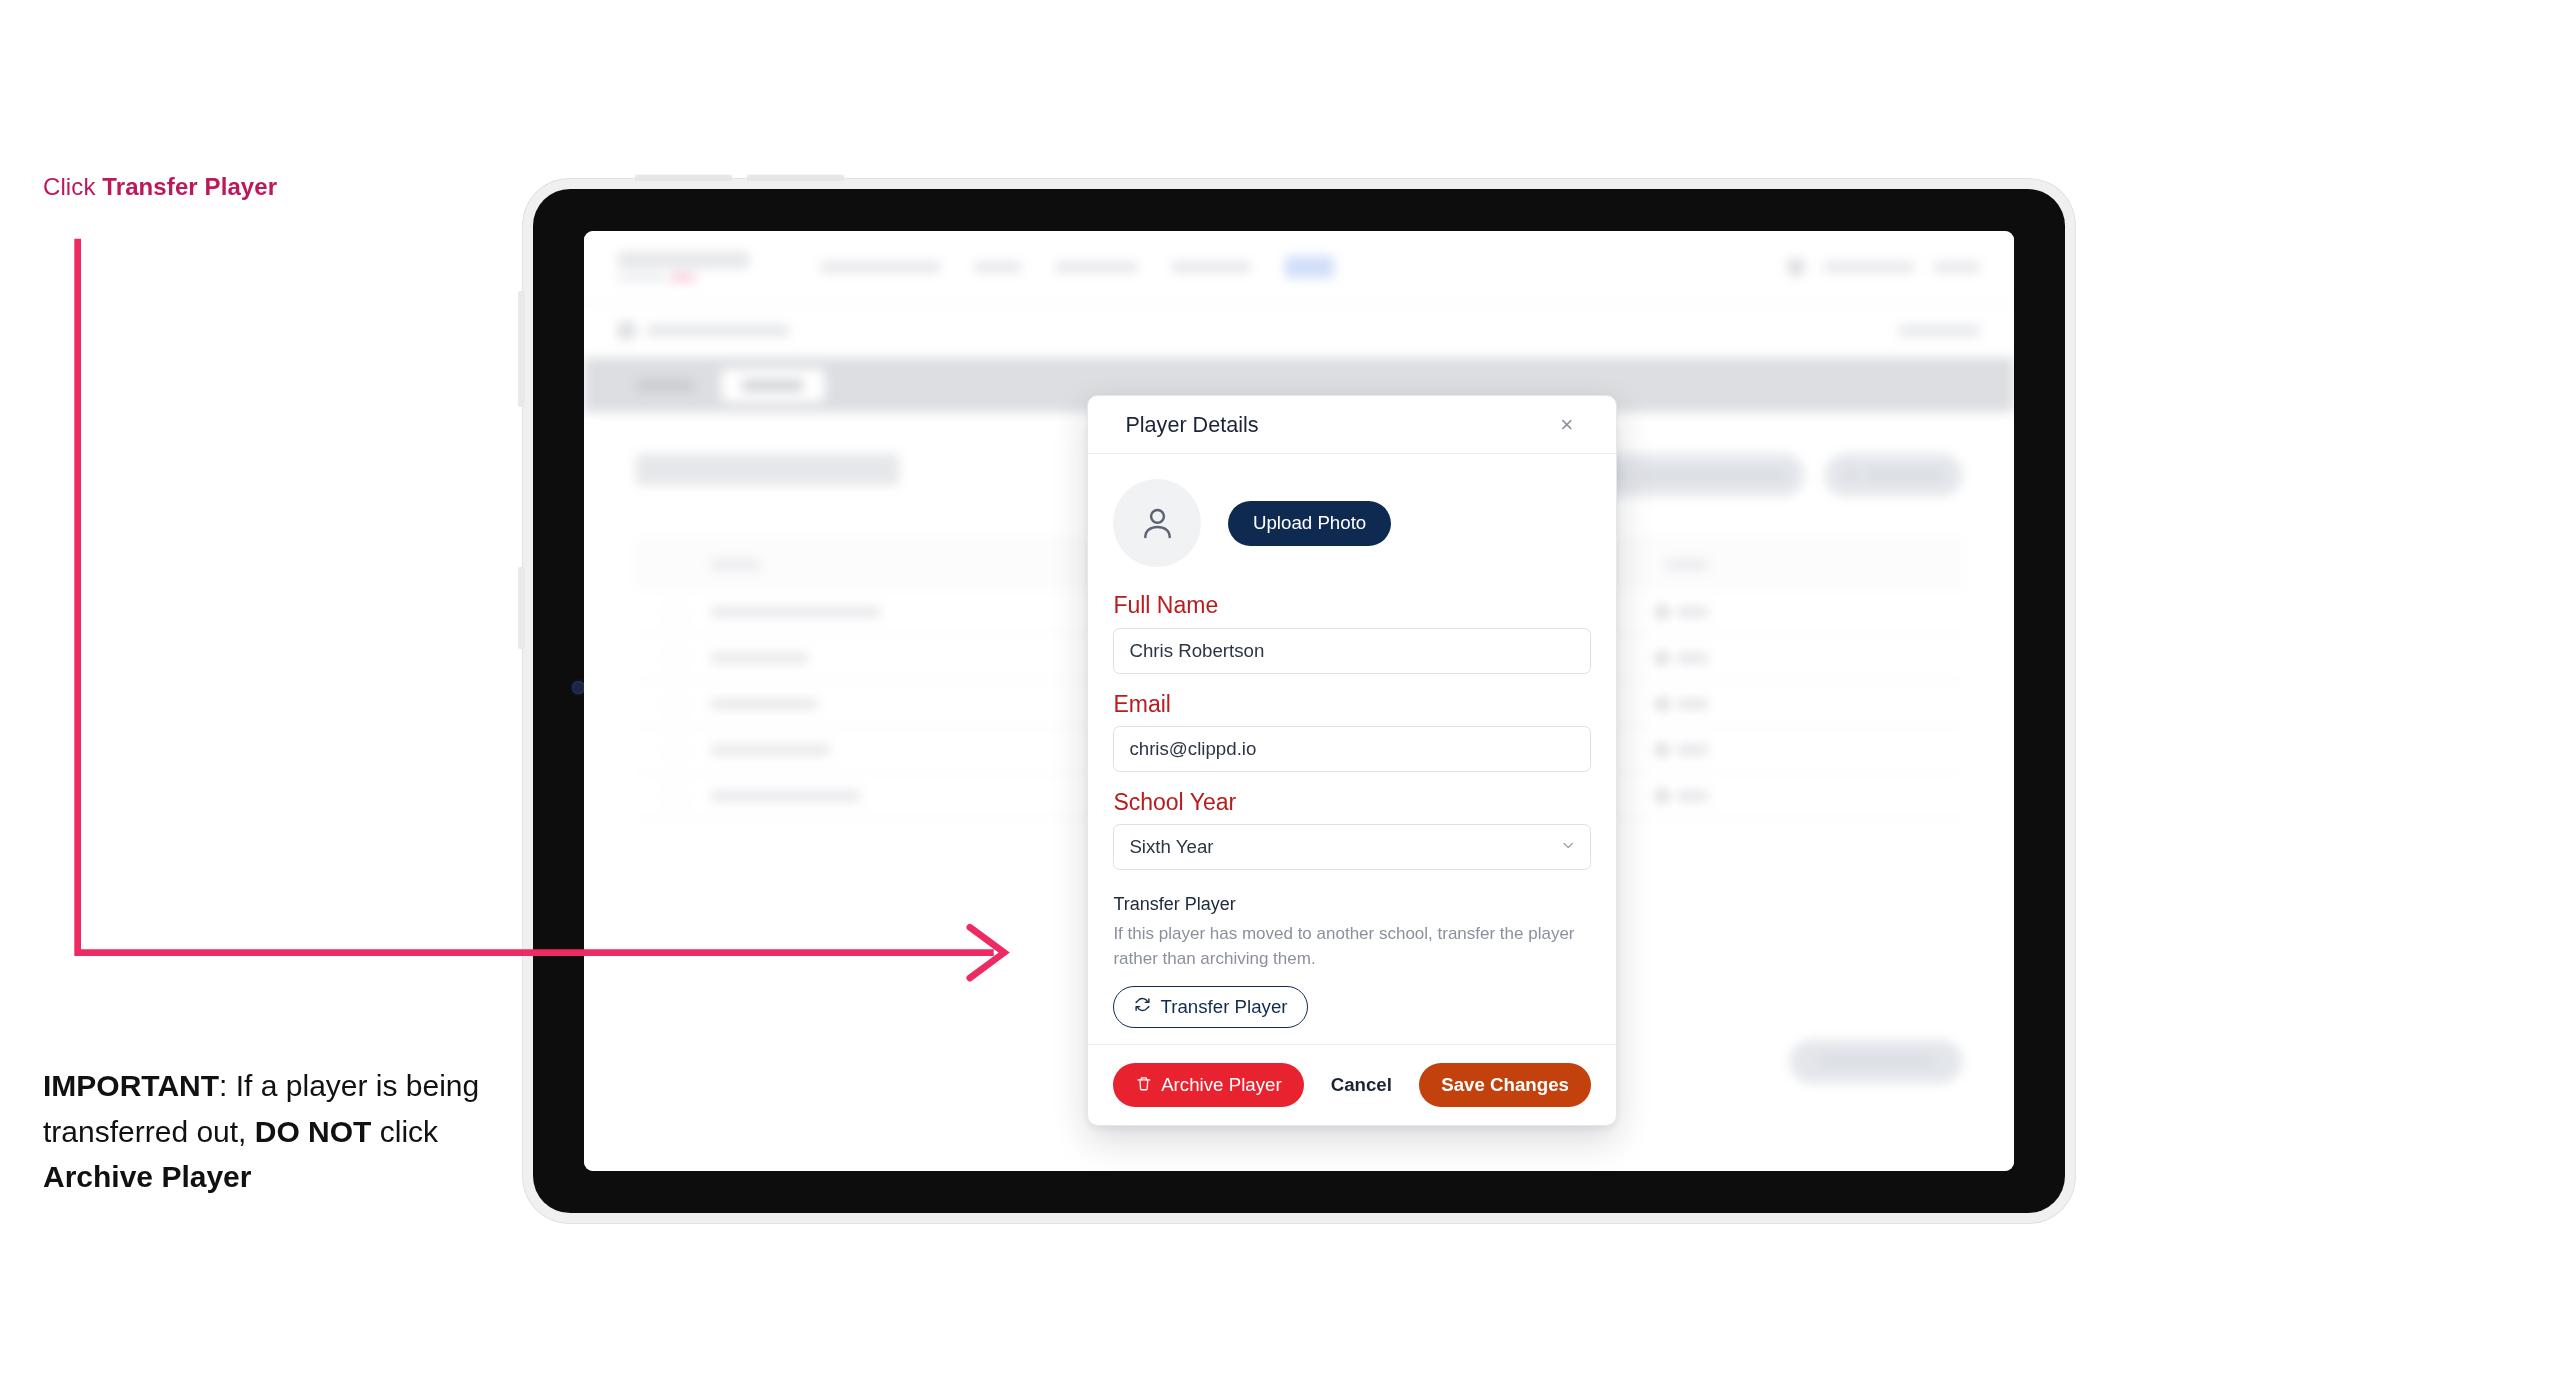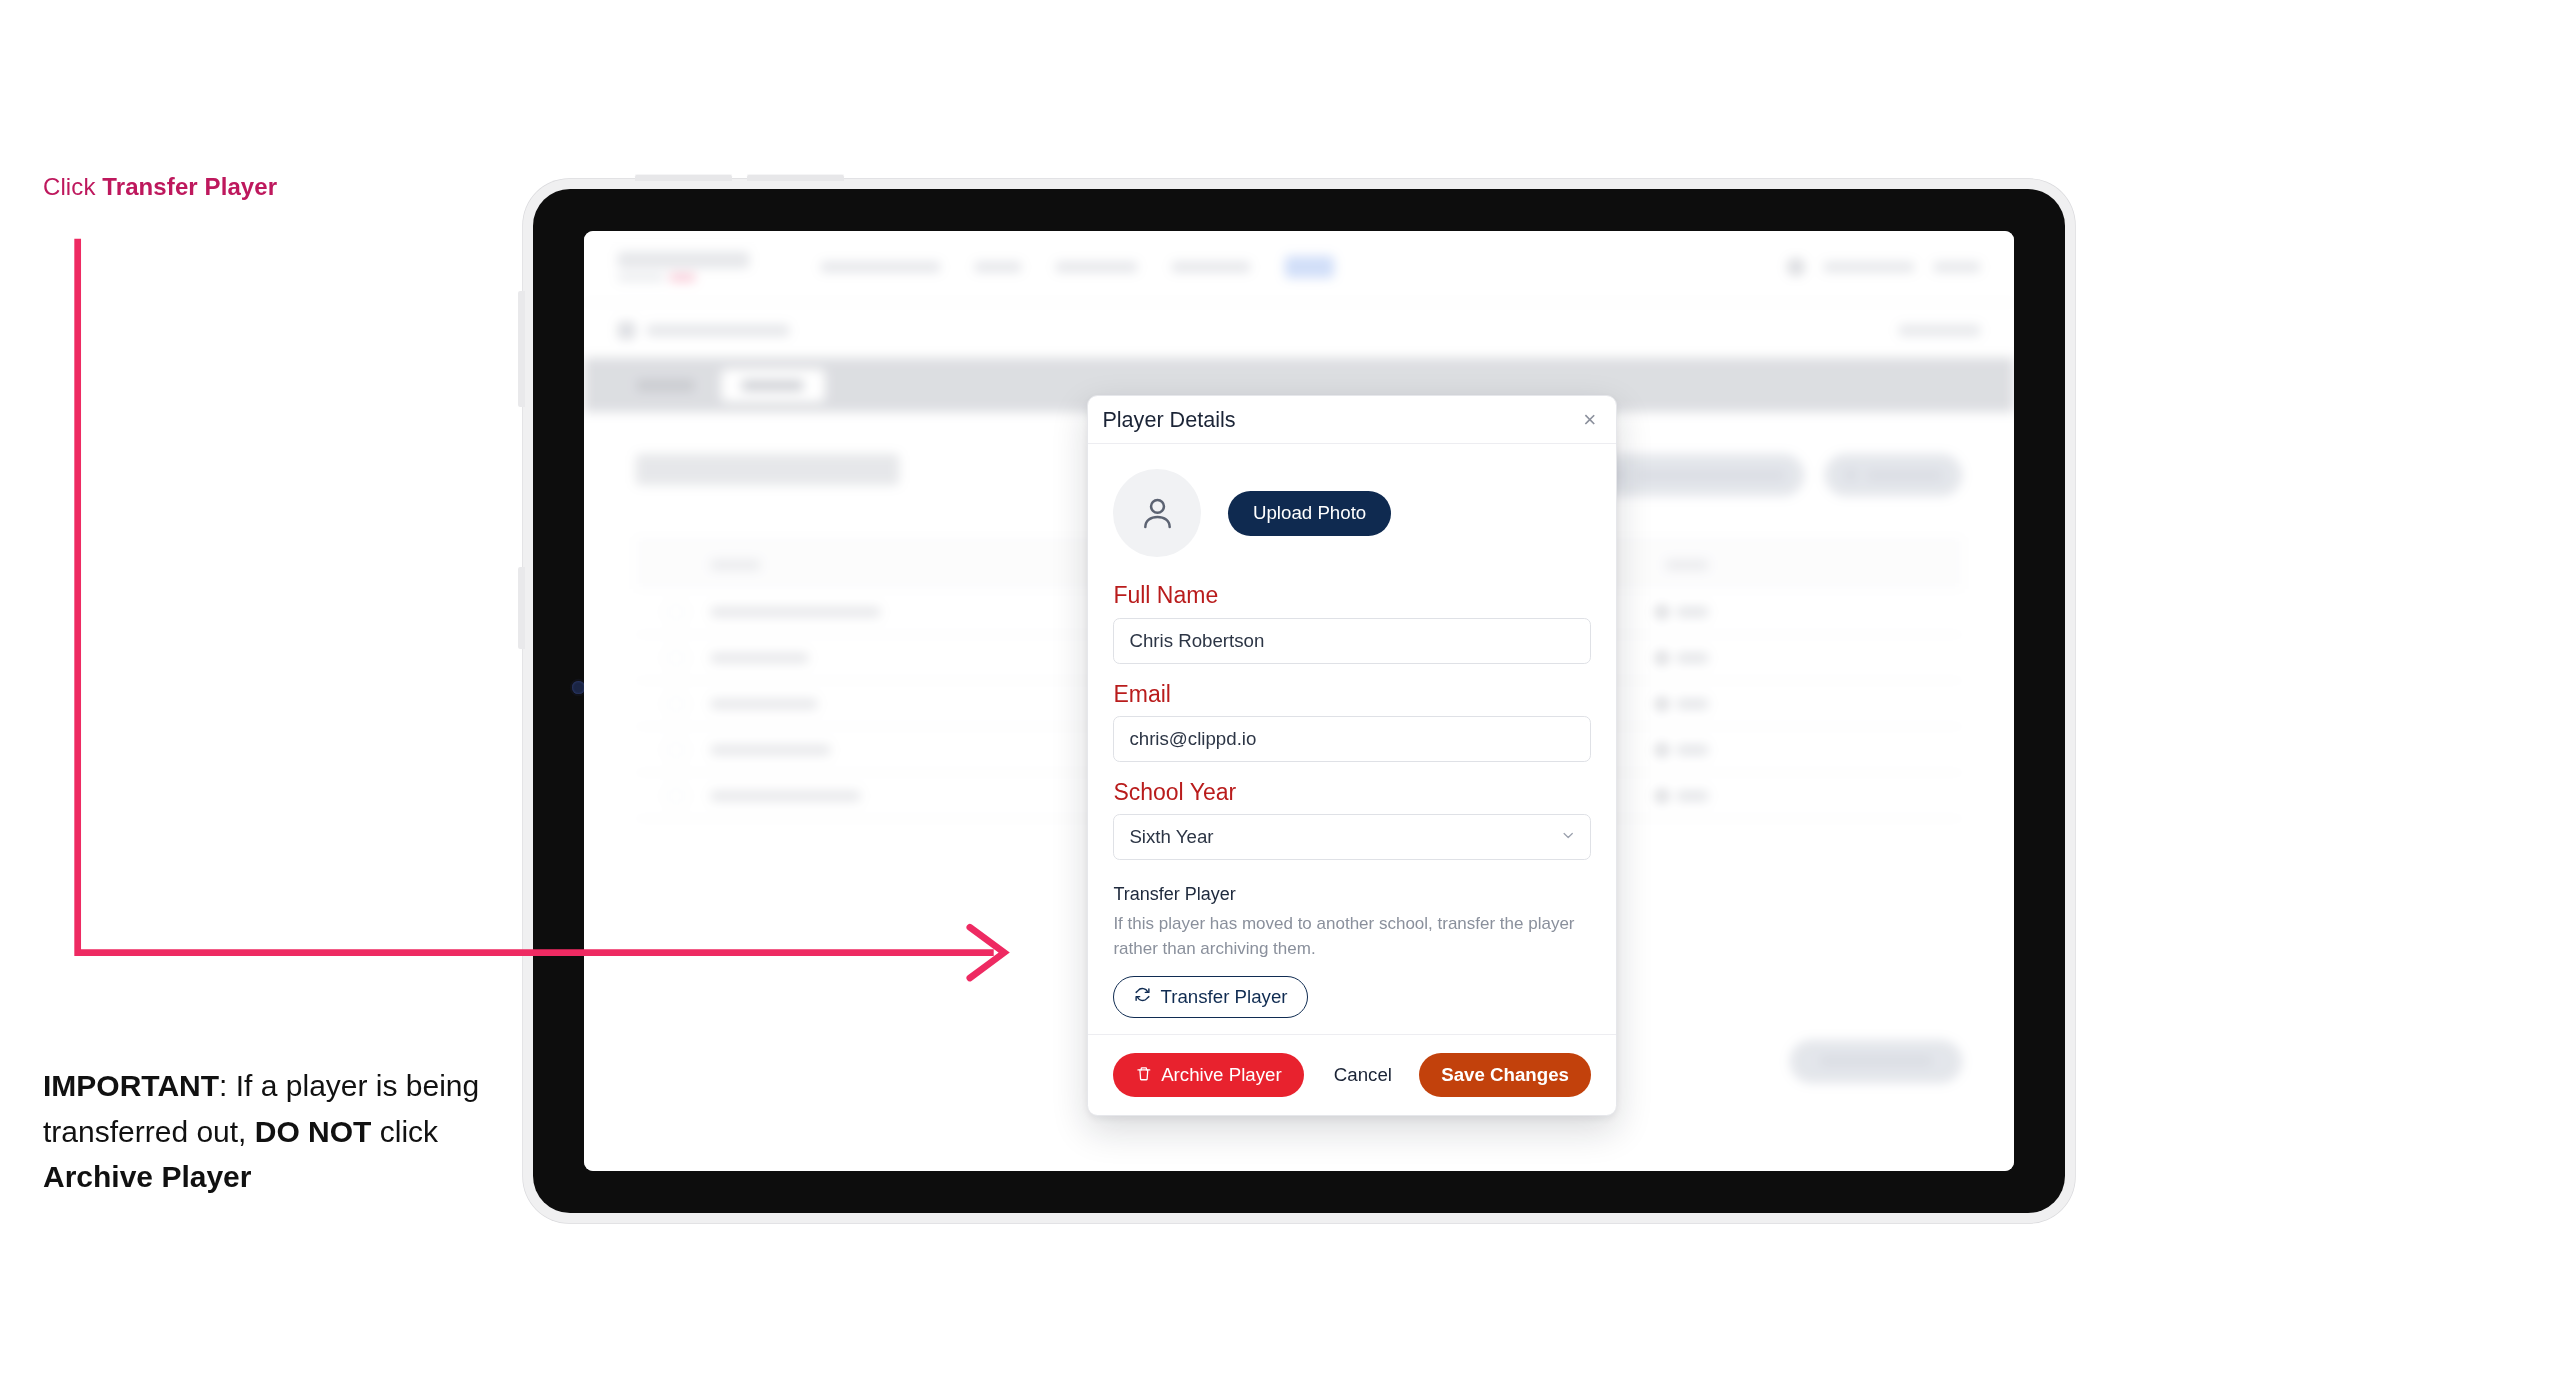--- a/index.html
+++ b/index.html
@@ -122,21 +122,21 @@
   
   .overlay { position:absolute; inset:0; background:rgba(255,255,255,0.35); }
   .modal {
     position:absolute; left:503px; top:164px; width:530px;
     background:#ffffff; border-radius:10.4px;
     border:0.7px solid #e6e7eb;
     box-shadow: 0 13.4px 36px rgba(16,24,40,.16), 0 3px 7.5px rgba(16,24,40,.06);
     overflow:hidden;
   }
   .modal-head {
-    height:48px; display:flex; align-items:center; padding:0 14px;
+    height:58px; display:flex; align-items:center; padding:0 37px;
     border-bottom:0.7px solid #ededf1;
     gap:48px;
   }
   .modal-title { font-size:21.6px; color:#1b2436; font-weight:400; }
   .modal-close {
     margin-left:auto; width:25px; height:25px; display:flex; align-items:center; justify-content:center;
     color:#8b909c; font-size:22.4px; line-height:1; cursor:pointer; font-weight:300;
   }
   .modal-body { padding: 25px 25px 16.4px 25px; }
 
@@ -177,21 +177,21 @@
     display:flex; align-items:center;
   }
   .btn-archive {
     display:inline-flex; align-items:center; gap:9.7px;
     background:#e8222e; color:#fff; border:none; border-radius:745px;
     padding:11.2px 22.4px; font-size:18.7px; font-family:inherit; cursor:pointer;
   }
   .foot-right { margin-left:auto; display:flex; align-items:center; gap:22.4px; }
   .btn-cancel {
     background:transparent; border:none; color:#1b2436; font-size:18.7px;
-    font-family:inherit; cursor:pointer; padding:7.5px 4.5px; font-weight:400;
+    font-family:inherit; cursor:pointer; padding:7.5px 4.5px; font-weight:700;
   }
   .btn-save {
     background:#c2410c; color:#fff; border:none; border-radius:745px;
     padding:11.2px 22.4px; font-size:18.7px; font-family:inherit; cursor:pointer; font-weight:600;
   }
 </style>
 </head>
 <body>
 
 <div class="stage">

